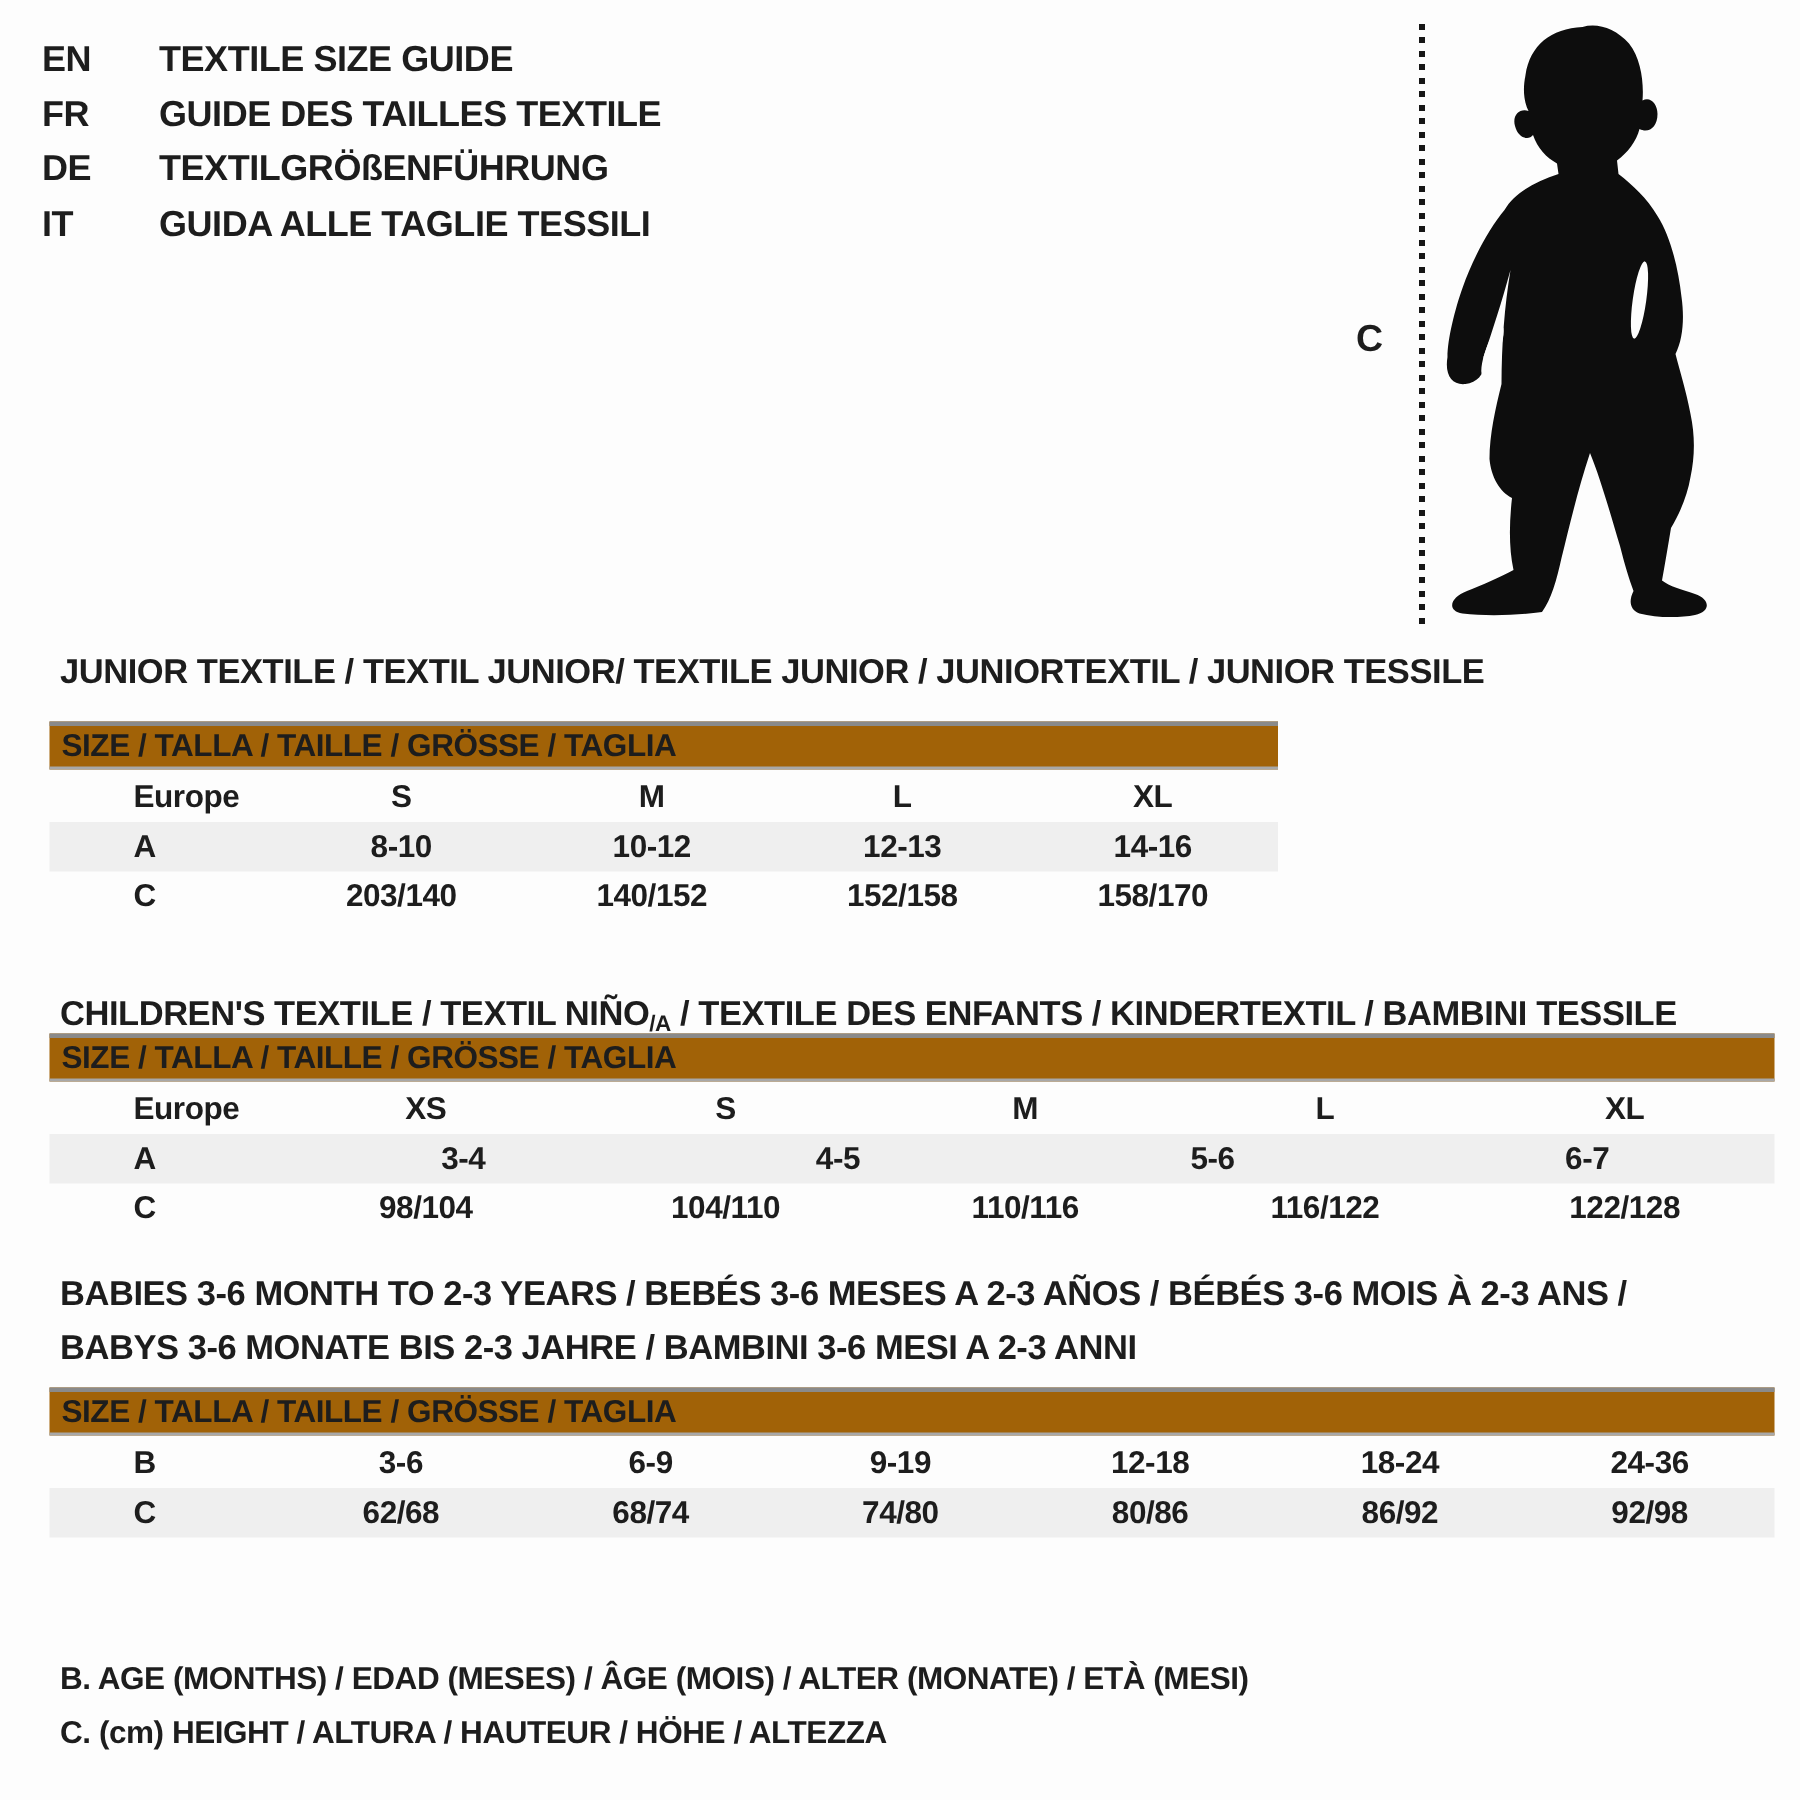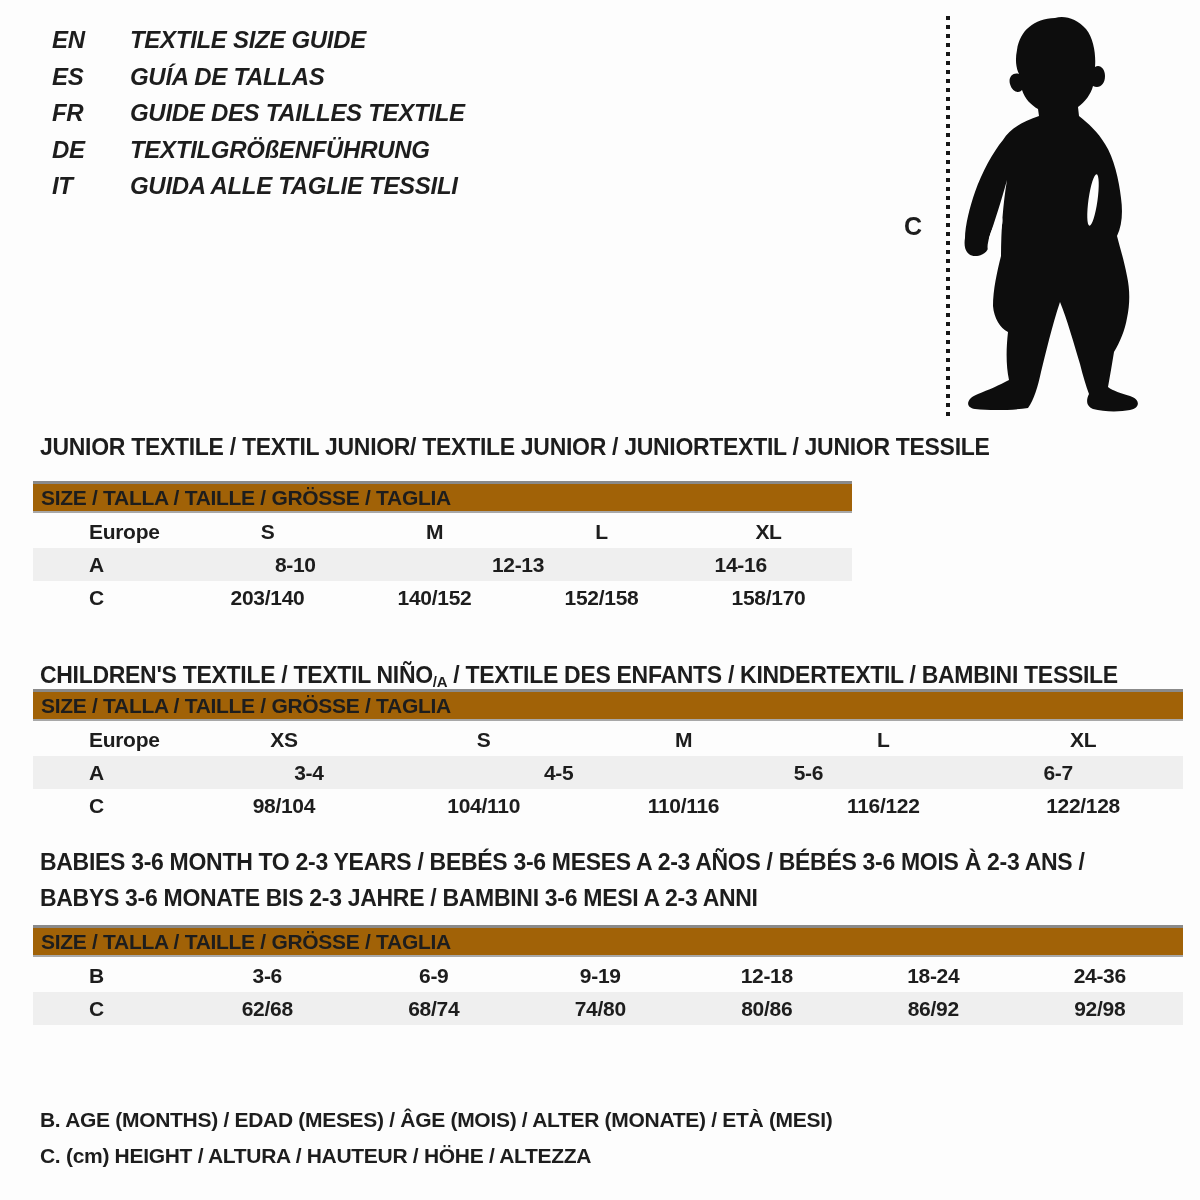--- a/index.html
+++ b/index.html
@@ -8,21 +8,21 @@
     width:1200px; height:1200px;
     background:#fdfdfd;
     font-family:"Liberation Sans", sans-serif;
     font-weight:bold;
     color:#1d1d1d;
     overflow:hidden;
     letter-spacing:-0.3px;
   }
 
   
-  .lang-block { position:absolute; left:52px; top:22px;font-style:italic; }
+  .lang-block { position:absolute; left:28px; top:22px; }
   .lang-row { display:flex; height:36.5px; align-items:center; }
   .lang-code { width:78px; font-size:24px; }
   .lang-title { font-size:24px; white-space:nowrap; }
 
   
   .measure-line {
     position:absolute; left:946px; top:16px; width:4px; height:400px;
     background:repeating-linear-gradient(to bottom, #161616 0 4px, transparent 4px 9px);
   }
   .measure-label { position:absolute; left:904px; top:212px; font-size:25px; }
@@ -53,24 +53,20 @@
 </style>
 </head>
 <body>
 
 <div class="page">
 
   <div class="lang-block">
     <div class="lang-row">
       <div class="lang-code">EN</div>
       <div class="lang-title">TEXTILE SIZE GUIDE</div>
-    </div>
-    <div class="lang-row">
-      <div class="lang-code">ES</div>
-      <div class="lang-title">GUÍA DE TALLAS</div>
     </div>
     <div class="lang-row">
       <div class="lang-code">FR</div>
       <div class="lang-title">GUIDE DES TAILLES TEXTILE</div>
     </div>
     <div class="lang-row">
       <div class="lang-code">DE</div>
       <div class="lang-title">TEXTILGRÖßENFÜHRUNG</div>
     </div>
     <div class="lang-row">
@@ -113,20 +109,21 @@
     <div class="trow">
       <div class="tcell label">Europe</div>
       <div class="tcell">S</div>
       <div class="tcell">M</div>
       <div class="tcell">L</div>
       <div class="tcell">XL</div>
     </div>
     <div class="trow shaded">
       <div class="tcell label">A</div>
       <div class="tcell">8-10</div>
+      <div class="tcell">10-12</div>
       <div class="tcell">12-13</div>
       <div class="tcell">14-16</div>
     </div>
     <div class="trow">
       <div class="tcell label">C</div>
       <div class="tcell">203/140</div>
       <div class="tcell">140/152</div>
       <div class="tcell">152/158</div>
       <div class="tcell">158/170</div>
     </div>

